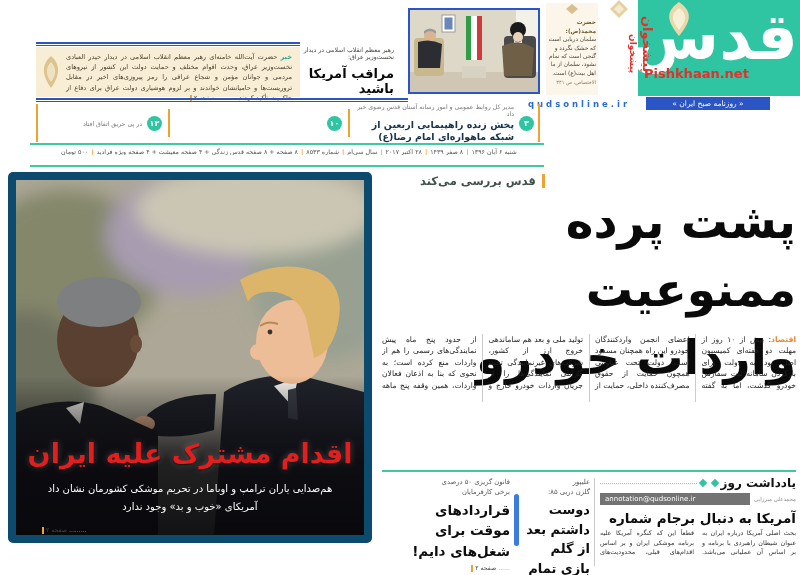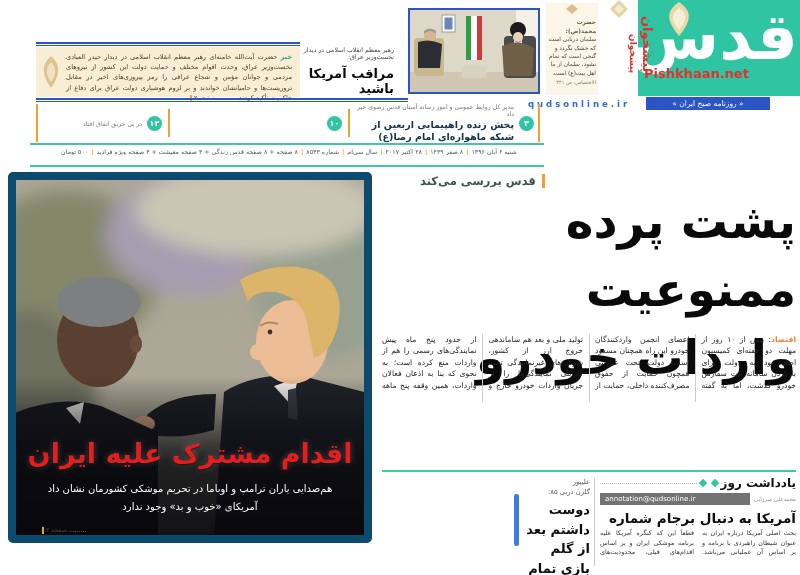--- a/index.html
+++ b/index.html
@@ -275,14 +275,22 @@
     <div class="kick">
       <div>علیپور</div>
       <div>گلزن دربی ۸۵:</div>
     </div>
     <div class="hl">دوست داشتم بعد از گلم بازی تمام شود</div>
 
   </div>
 
   <div class="abs blue-accent"></div>
 
+  <div class="abs labor">
+    <div class="kick">
+      <div>قانون گریزی ۵۰ درصدی</div>
+      <div>برخی کارفرمایان</div>
+    </div>
+    <div class="hl">قراردادهای موقت برای شغل‌های دایم!</div>
+    <div class="pref mt3"><span class="dots">......</span> <span>صفحه ۲</span><span class="obar"></span></div>
+  </div>
 
 </div>
 
 </body></html>

